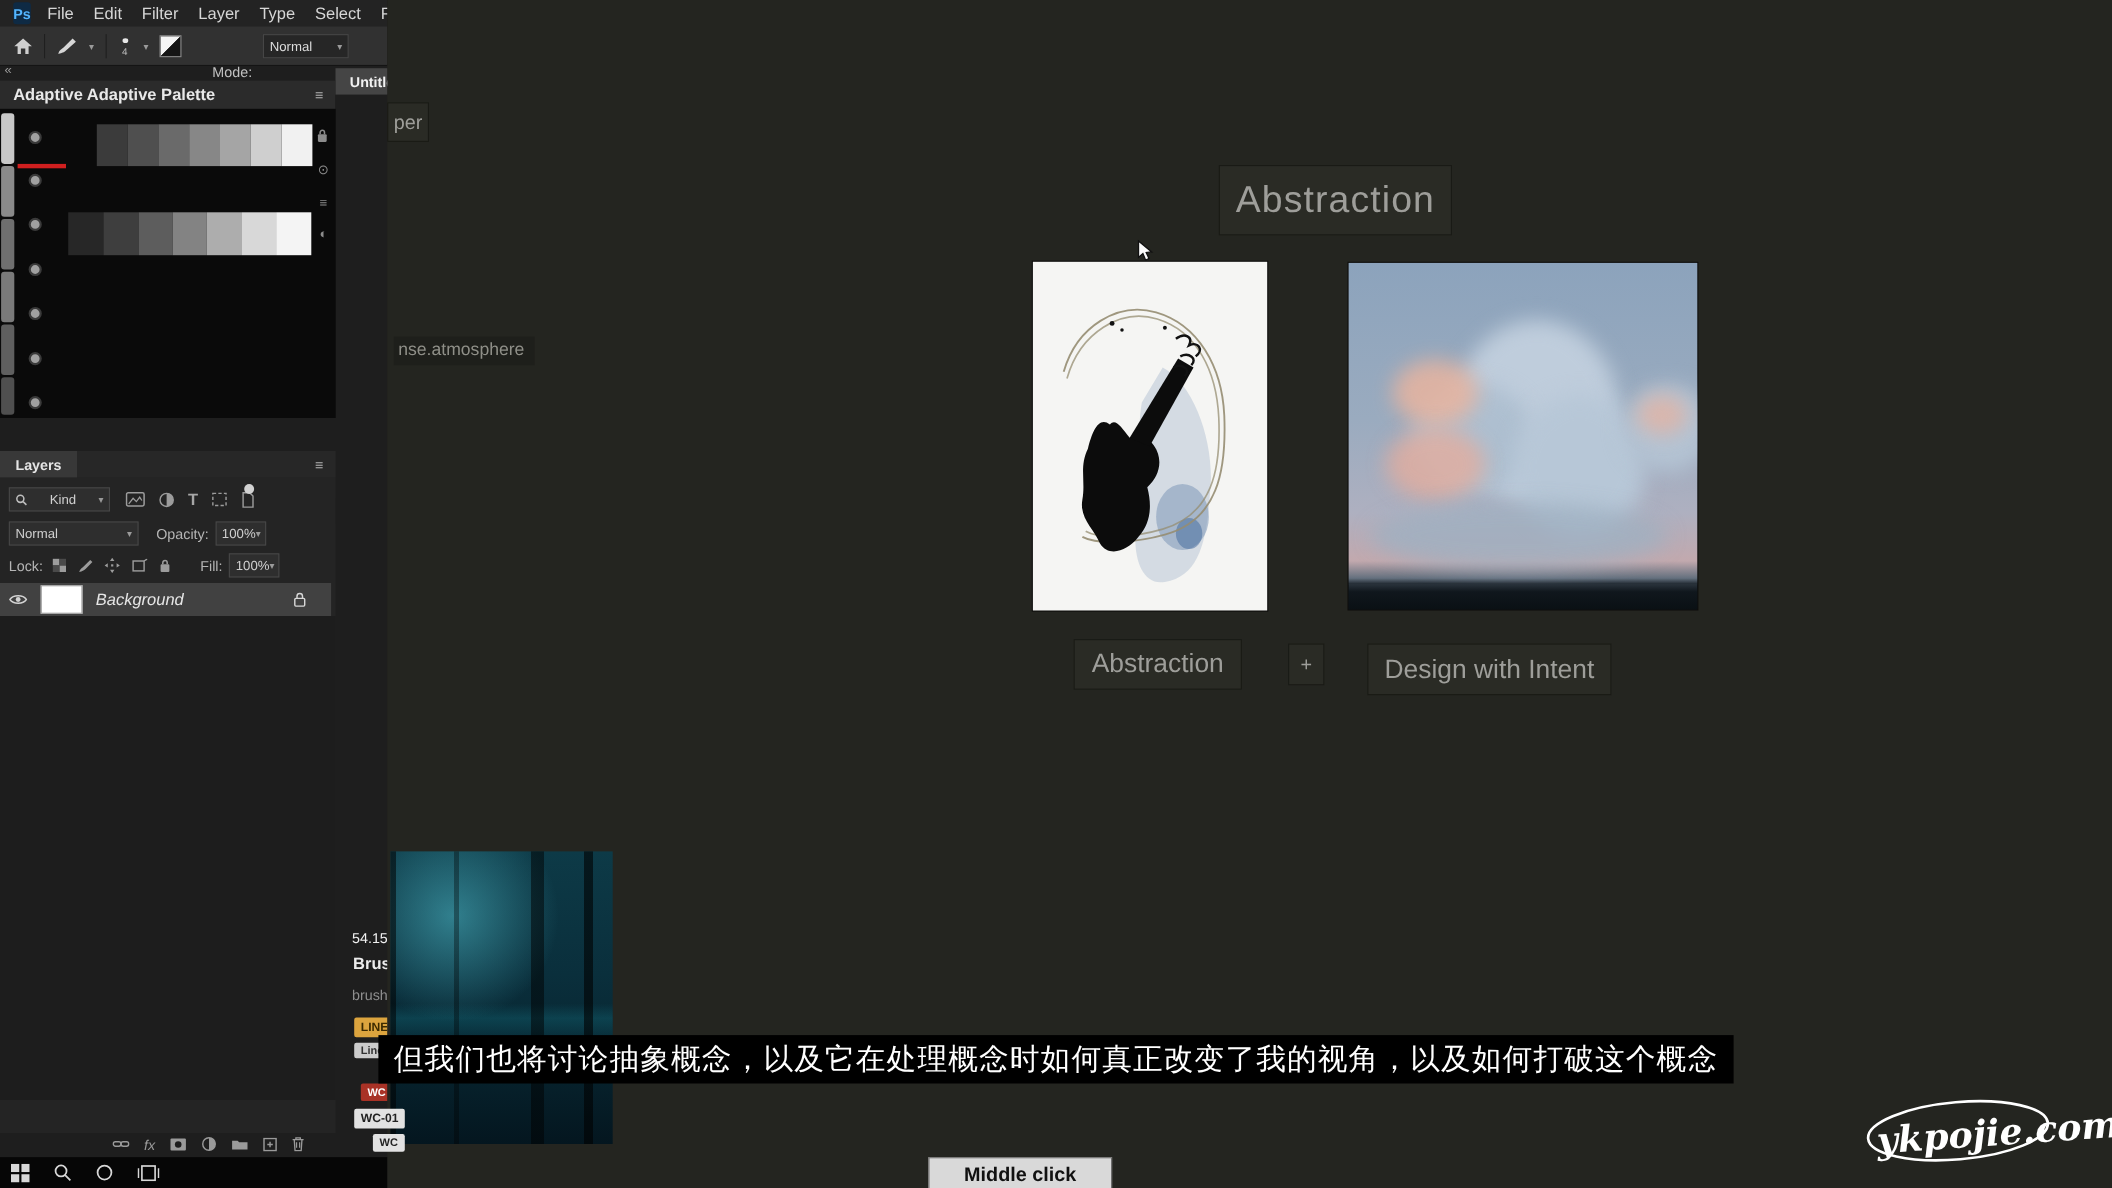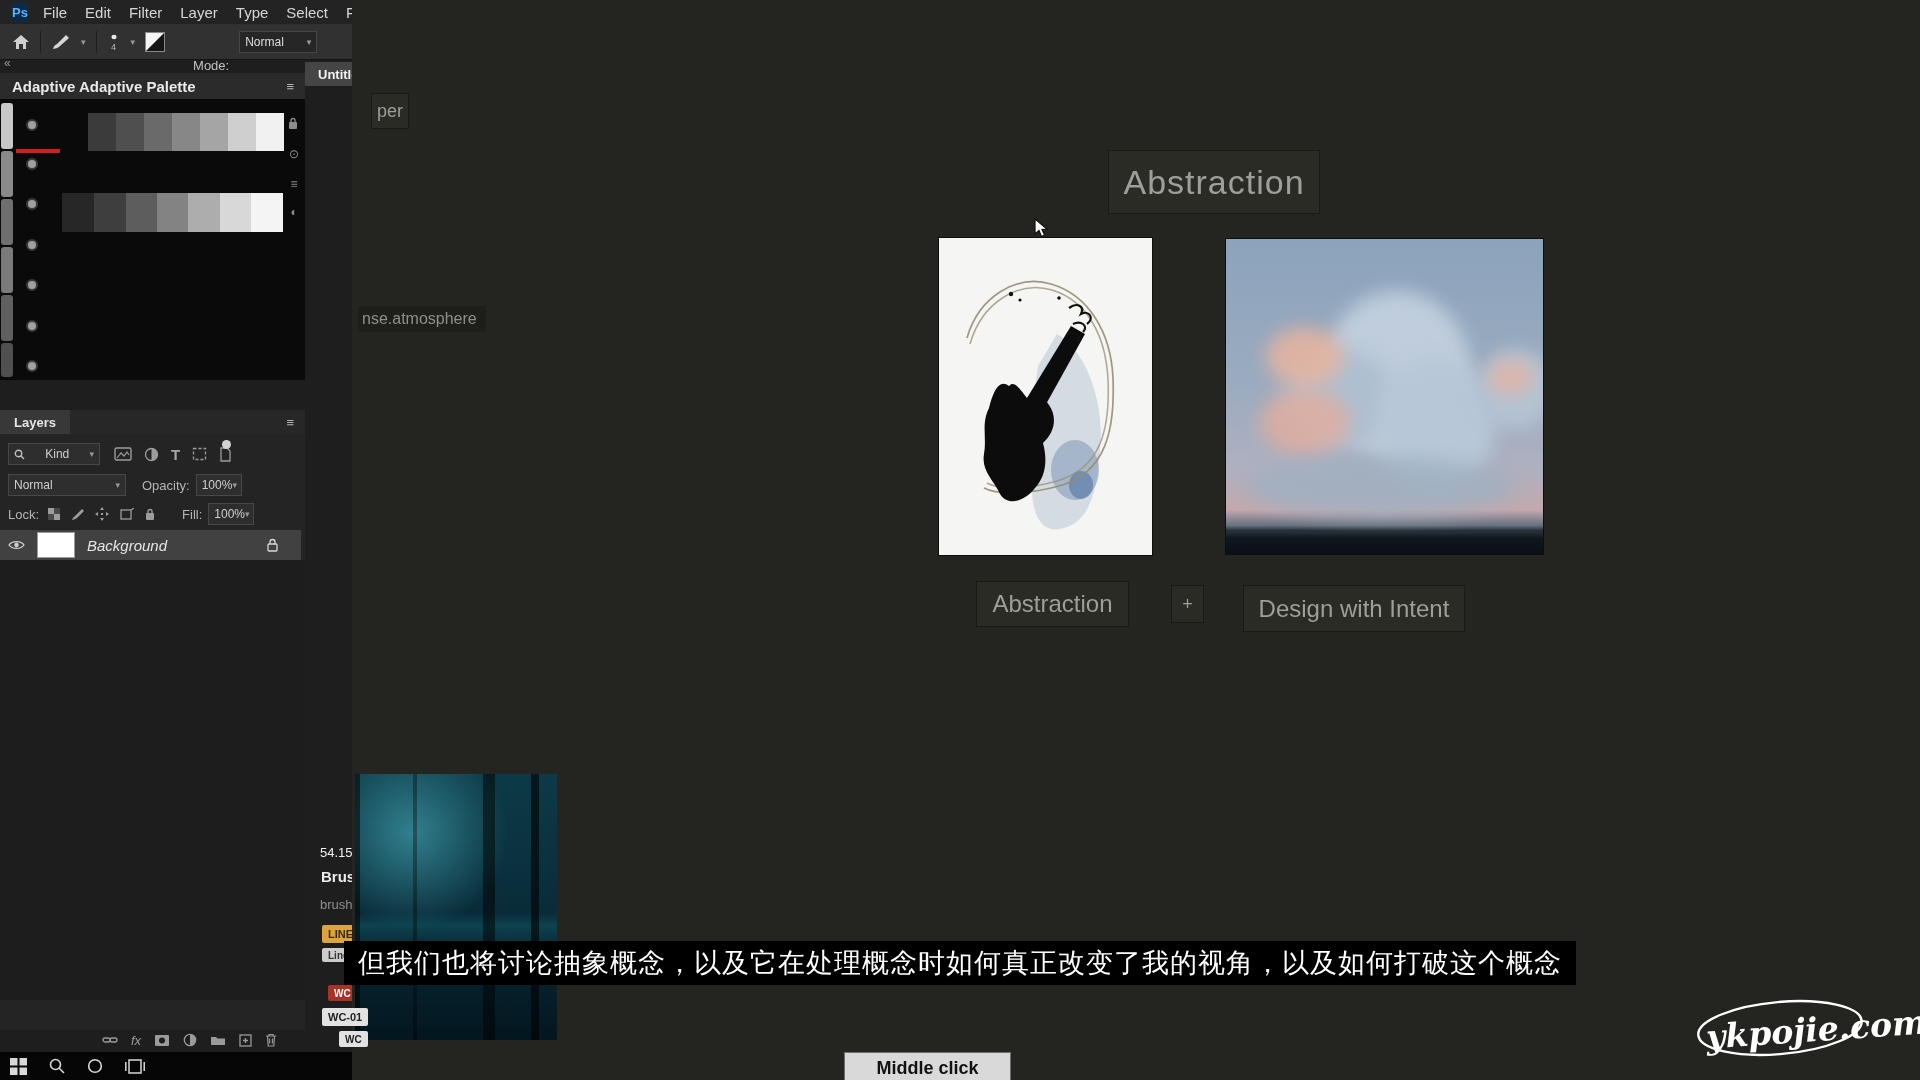--- a/index.html
+++ b/index.html
@@ -333,21 +333,21 @@
     <div class="abs sliver-txt" style="left:320px;top:845px;font-size:13px;color:#f0f0f0;">54.15%</div>
     <div class="abs sliver-txt" style="left:321px;top:868px;font-size:15px;font-weight:bold;color:#ededed;">Brushe</div>
     <div class="abs sliver-txt" style="left:320px;top:897px;font-size:13px;color:#8f8f8f;">brushe</div>
     <div class="abs tag" style="left: 322px; top: 925px; color: rgb(60, 42, 0); background: rgb(220, 164, 62);">LINE</div>
     <div class="abs tag" style="left: 322px; top: 948px; height: 14px; font-size: 10px; color: rgb(51, 51, 51); background: rgb(204, 204, 204);">Line</div>
     <div class="abs tag" style="left: 328px; top: 985px; height: 16px; font-size: 10px; color: rgb(255, 255, 255); background: rgb(169, 50, 38);">WC</div>
   </div>
 
   <div class="abs" style="left:352px;top:0;width:1568px;height:1080px;background:#242520;z-index:1;"></div>
 
-  <div class="abs boardbox" style="left:352px;top:93px;width:36px;height:34px;font-size:18px;z-index:3;margin-left:19px;">per</div>
+  <div class="abs boardbox" style="left:352px;top:93px;width:36px;height:34px;font-size:18px;z-index:3;">per</div>
   <div class="abs" style="left:358px;top:306px;width:124px;height:26px;background:#1e1f1b;color:#8f8f88;font-size:16px;display:flex;align-items:center;padding-left:4px;z-index:3;">nse.atmosphere</div>
 
   <div class="abs boardbox" style="left:1108px;top:150px;width:210px;height:62px;font-size:34px;letter-spacing:1px;z-index:3;">Abstraction</div>
 
   <div class="abs art" style="left:939px;top:238px;width:213px;height:317px;z-index:3;">
     <svg width="213" height="317" viewBox="0 0 213 317">
       <path d="M118 96 C148 112 166 168 161 210 C158 252 152 286 120 291 C99 295 90 268 94 238 C98 203 94 158 99 128 Z" fill="#ccd5df" opacity="0.8"></path>
       <ellipse cx="136" cy="232" rx="24" ry="30" fill="#7e98b8" opacity="0.55"></ellipse>
       <ellipse cx="142" cy="247" rx="12" ry="14" fill="#3f689c" opacity="0.5"></ellipse>
       <path d="M28 100 C40 58 78 36 112 46 C150 57 172 95 174 140 C176 190 168 235 120 248 C95 255 60 258 45 250" stroke="#968d72" stroke-width="1.7" fill="none" opacity="0.9"></path>

